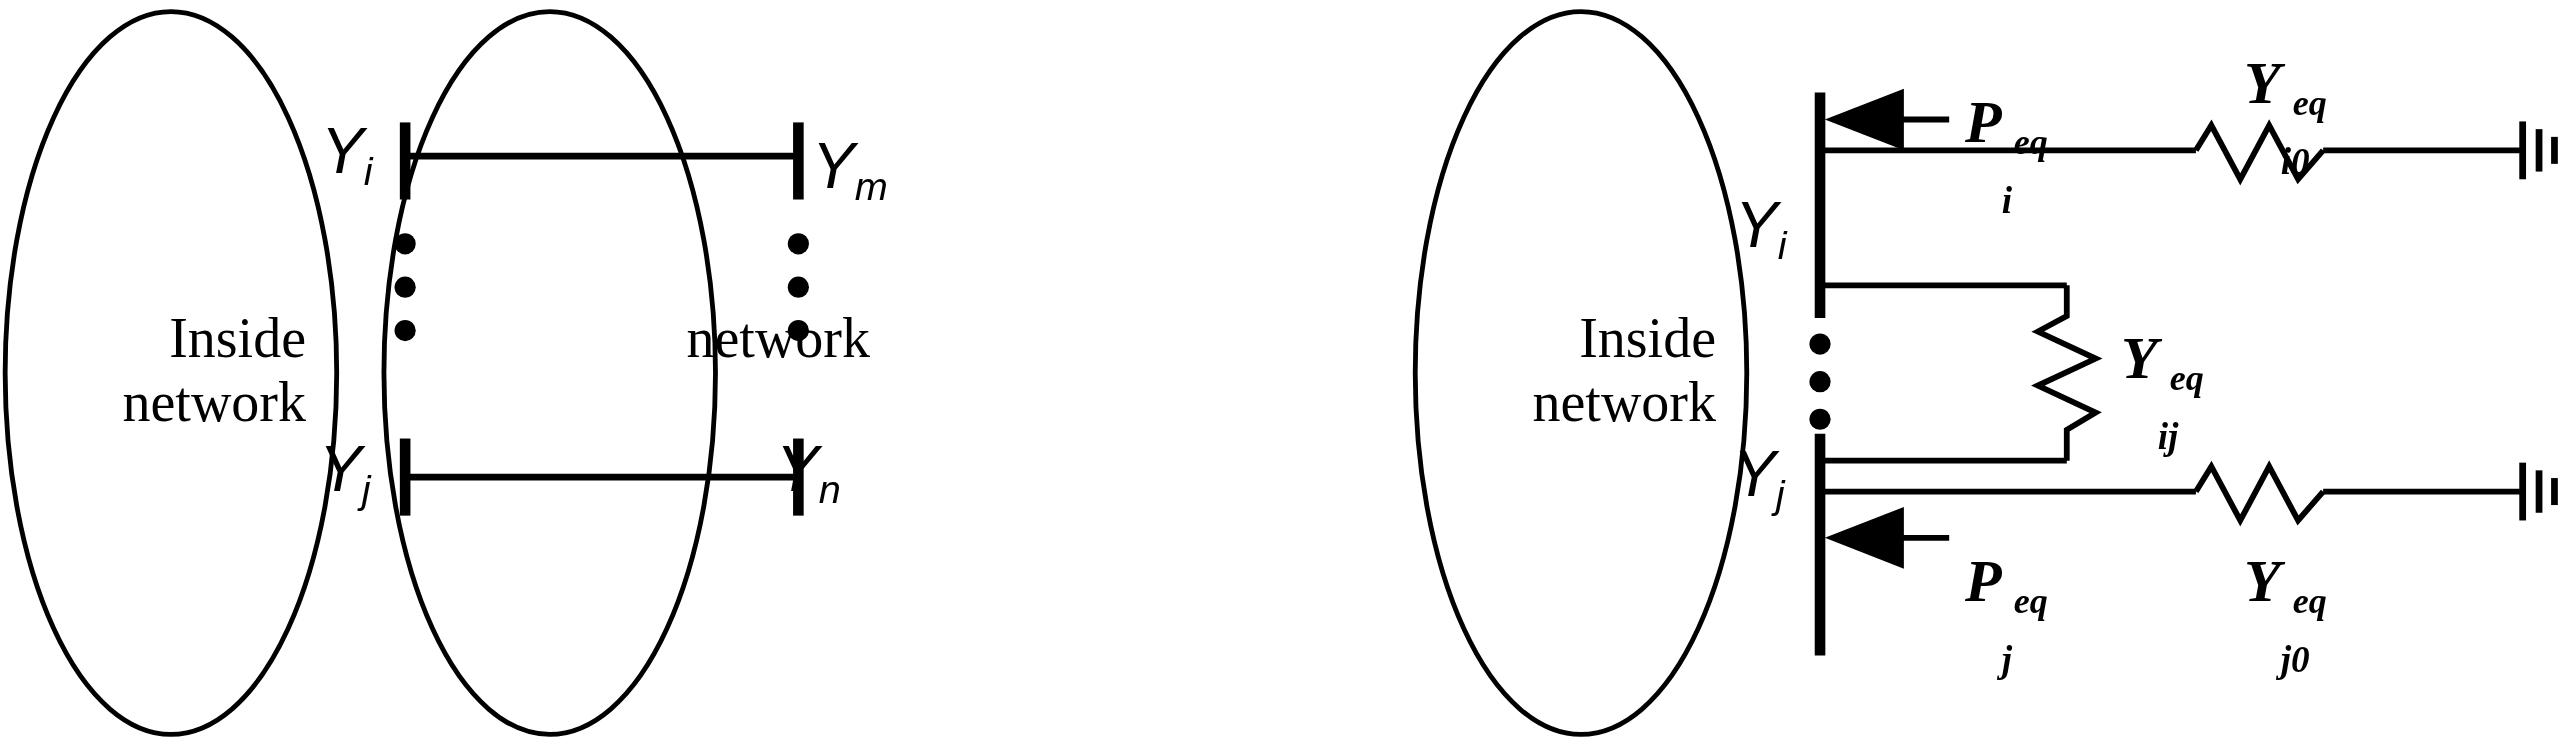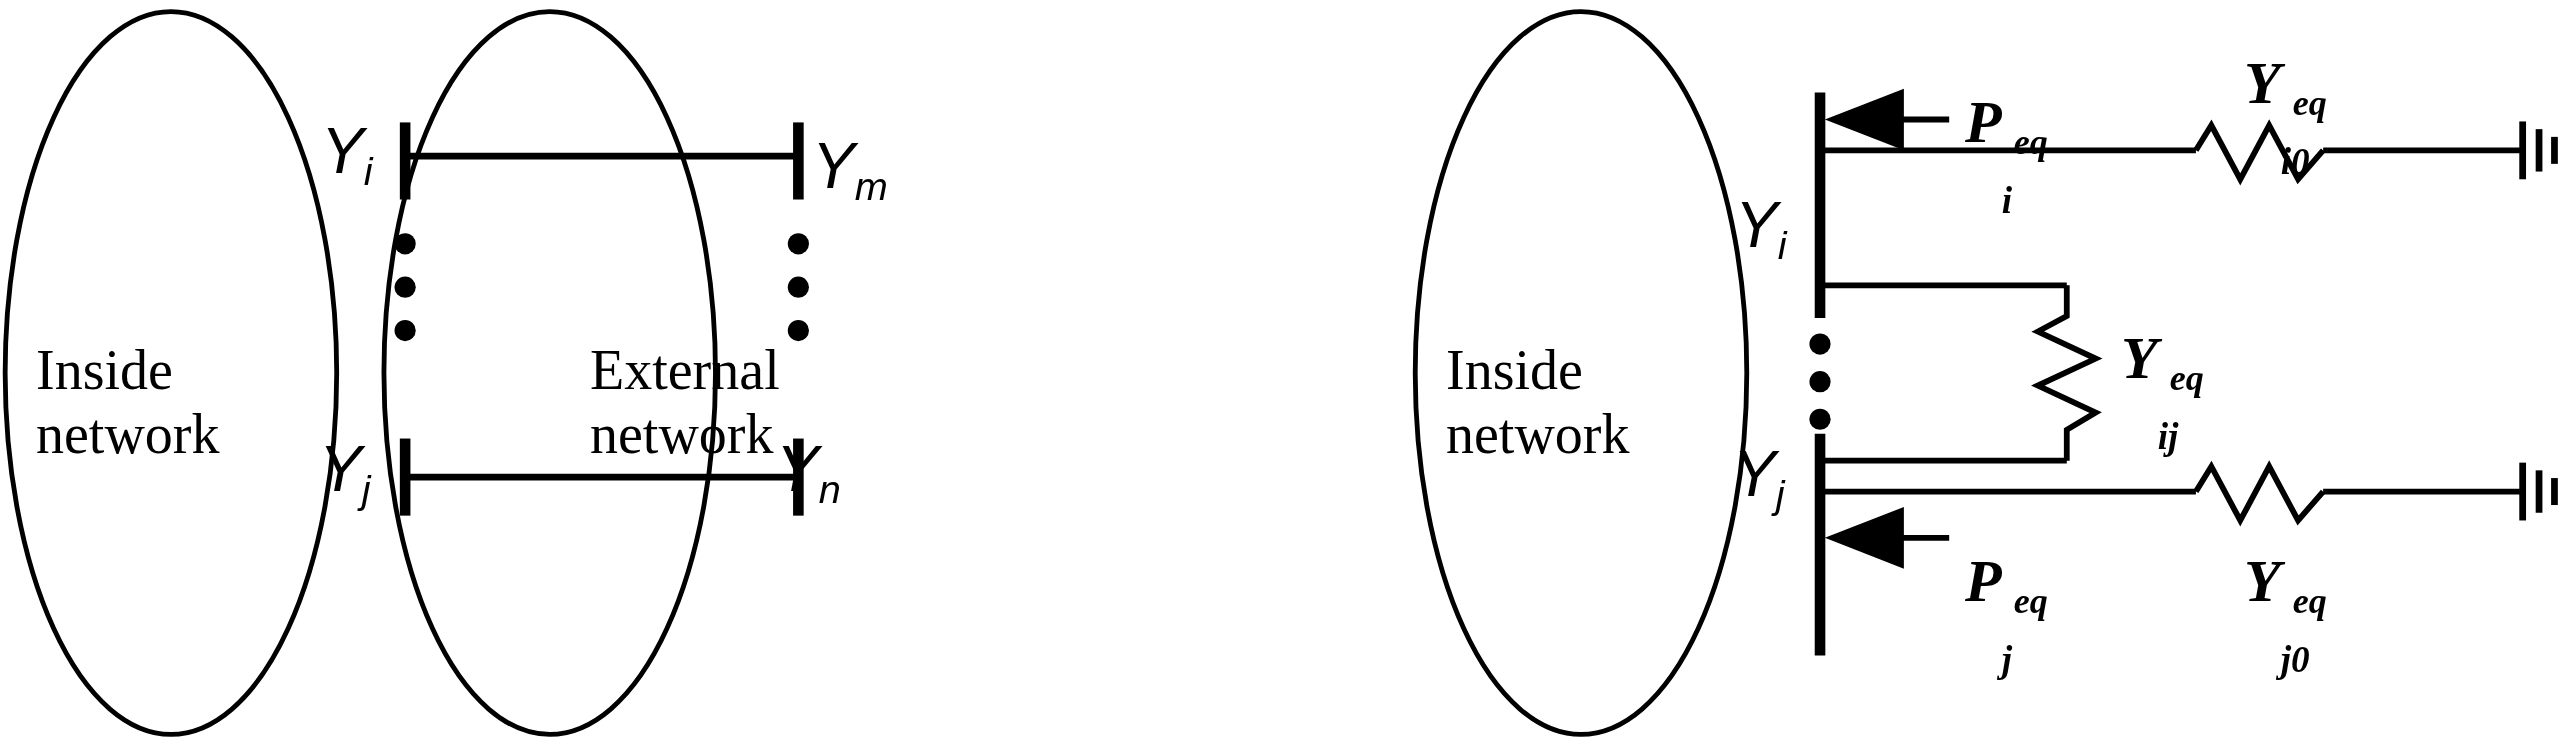--- a/index.html
+++ b/index.html
@@ -45,23 +45,22 @@
     font-style: italic;
     font-weight: bold;
     font-size: 60px;
   }
   
   .cap {
     font-family: "Liberation Serif", "DejaVu Serif", serif;
     font-style: normal;
     font-weight: normal;
     font-size: 56px;
-    text-align: left;
+    text-align: right;
     line-height: 1.14;
-    margin-top: 32px;
   }
   sub.s {
     font-size: 0.62em;
     vertical-align: -0.30em;
     font-style: italic;
   }
   sup.s {
     font-size: 0.60em;
     vertical-align: 0.52em;
     font-style: italic;
@@ -169,21 +168,20 @@
       </g>
     </g>
   </svg>
 
   <div class="lbl cap" style="left:36px; top:307px; width:270px;">
     <div>Inside</div>
     <div>network</div>
   </div>
 
   <div class="lbl cap" style="left:590px; top:307px; width:280px;">
-    <div>External</div>
     <div>network</div>
   </div>
 
   <div class="lbl var" style="left:321px; top:119px;">
     <span>Y</span><sub class="s">i</sub>
   </div>
 
   <div class="lbl var" style="left:319px; top:437px;">
     <span>Y</span><sub class="s">j</sub>
   </div>

